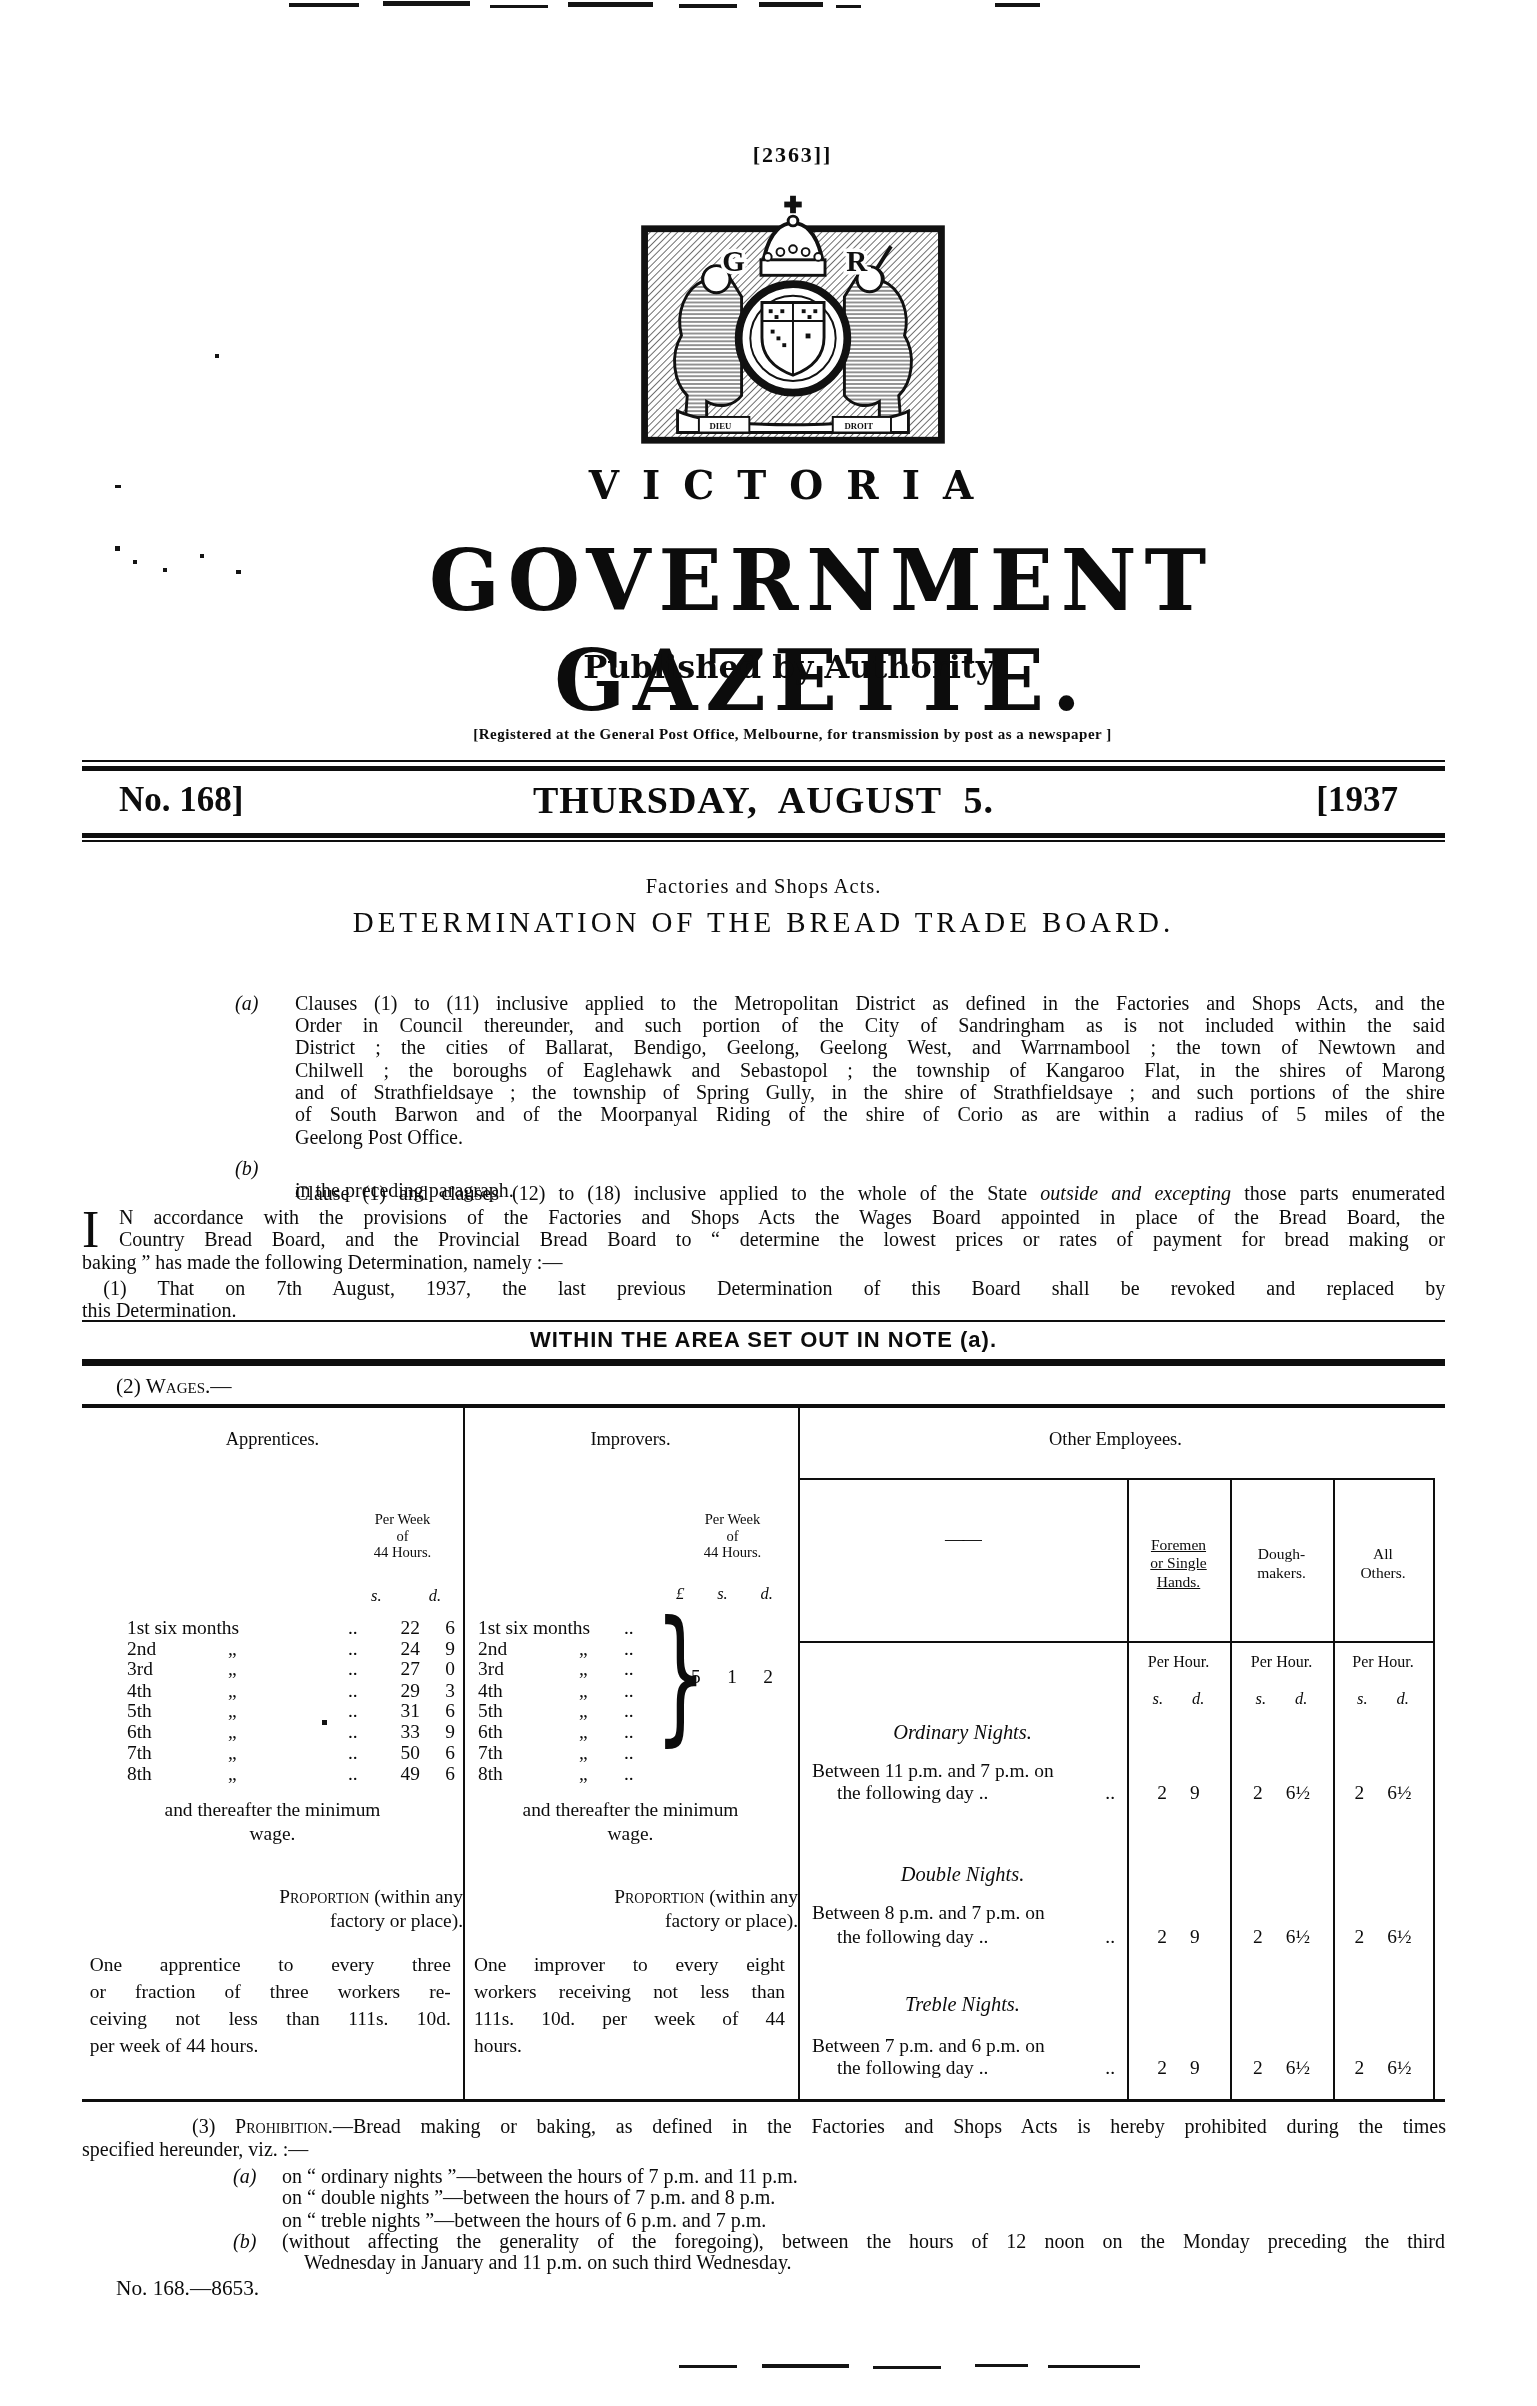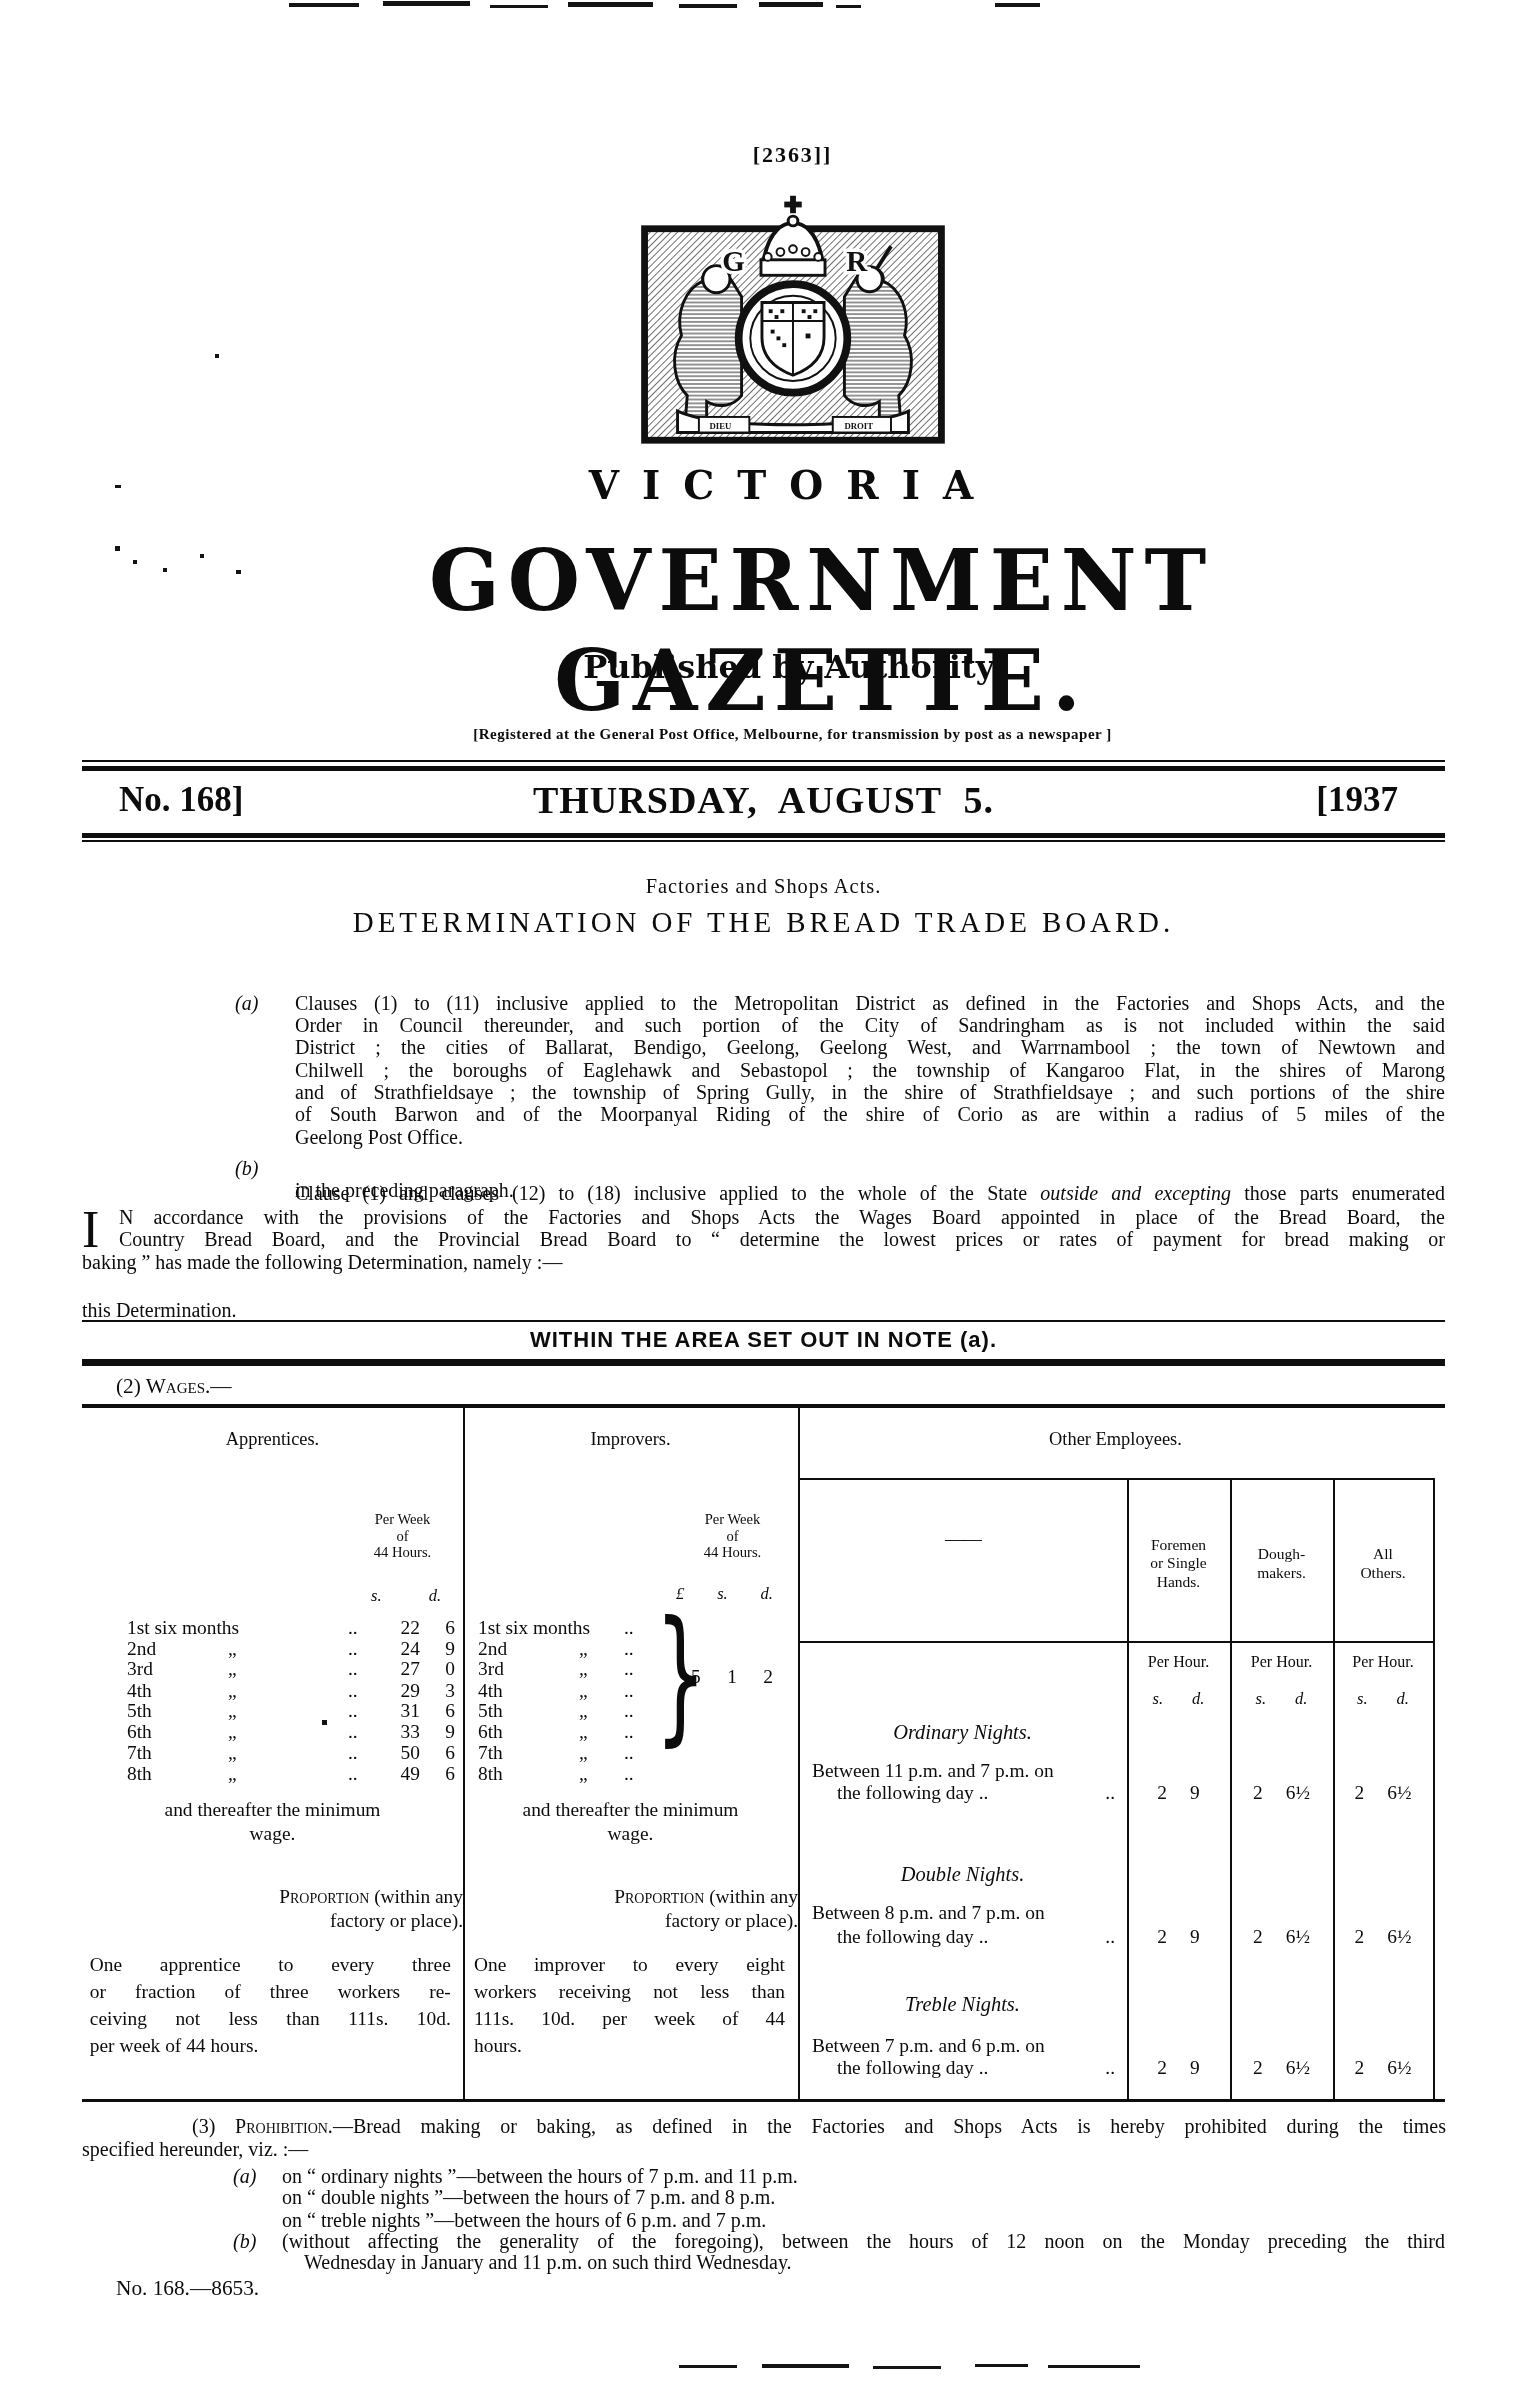--- a/index.html
+++ b/index.html
@@ -190,20 +190,21 @@
     <div class="marker" style="left:153px;top:1157px;">(b)</div>
     <div class="bl just" style="left:213px;top:1182px;width:1150px;">
       <span>Clause (1) and clauses (12) to (18) inclusive applied to the whole of the State </span><span class="it">outside and excepting</span><span> those parts enumerated</span>
     </div>
     <div class="bl" style="left:213px;top:1179px;">in the preceding paragraph.</div>
 
     <div class="initial">I</div>
     <div class="bl just" style="left:37px;top:1206px;width:1326px;">N accordance with the provisions of the Factories and Shops Acts the Wages Board appointed in place of the Bread Board, the</div>
     <div class="bl just" style="left:37px;top:1228px;width:1326px;">Country Bread Board, and the Provincial Bread Board to “ determine the lowest prices or rates of payment for bread making or</div>
     <div class="bl" style="left:0;top:1251px;">baking ” has made the following Determination, namely :—</div>
+    <div class="bl just" style="left:21.3px;top:1277px;width:1342px;">(1) That on 7th August, 1937, the last previous Determination of this Board shall be revoked and replaced by</div>
     <div class="bl" style="left:0;top:1299px;">this Determination.</div>
 
     <div class="rule" style="left:0;top:1320px;width:1363px;height:1.9px;"></div>
     <div class="area ctr">WITHIN THE AREA SET OUT IN NOTE (a).</div>
     <div class="rule" style="left:0;top:1359px;width:1363px;height:6.8px;"></div>
     <div class="wages sc">(2) Wages.—</div>
 
     <div class="wtab">
 
       <div class="rule" style="left:0;top:0;width:1363px;height:3.9px;"></div>
@@ -387,21 +388,21 @@
         <div>factory or place).</div>
       </div>
       <div class="pbody" style="left:392px;top:547px;width:311px;">
         <div>One improver to every eight</div>
         <div>workers receiving not less than</div>
         <div>111s. 10d. per week of 44</div>
         <div class="last">hours.</div>
       </div>
 
       <div class="dash" style="top:124px;">——</div>
-      <div class="shead" style="left:1045px;width:103px;">
+      <div class="shead" style="left:1045px;width:103px;text-decoration:underline;">
         <div>Foremen</div>
         <div>or Single</div>
         <div>Hands.</div>
       </div>
       <div class="shead" style="left:1148px;width:103px;">
         <div>Dough-</div>
         <div>makers.</div>
       </div>
       <div class="shead" style="left:1251px;width:100px;">
         <div>All</div>

